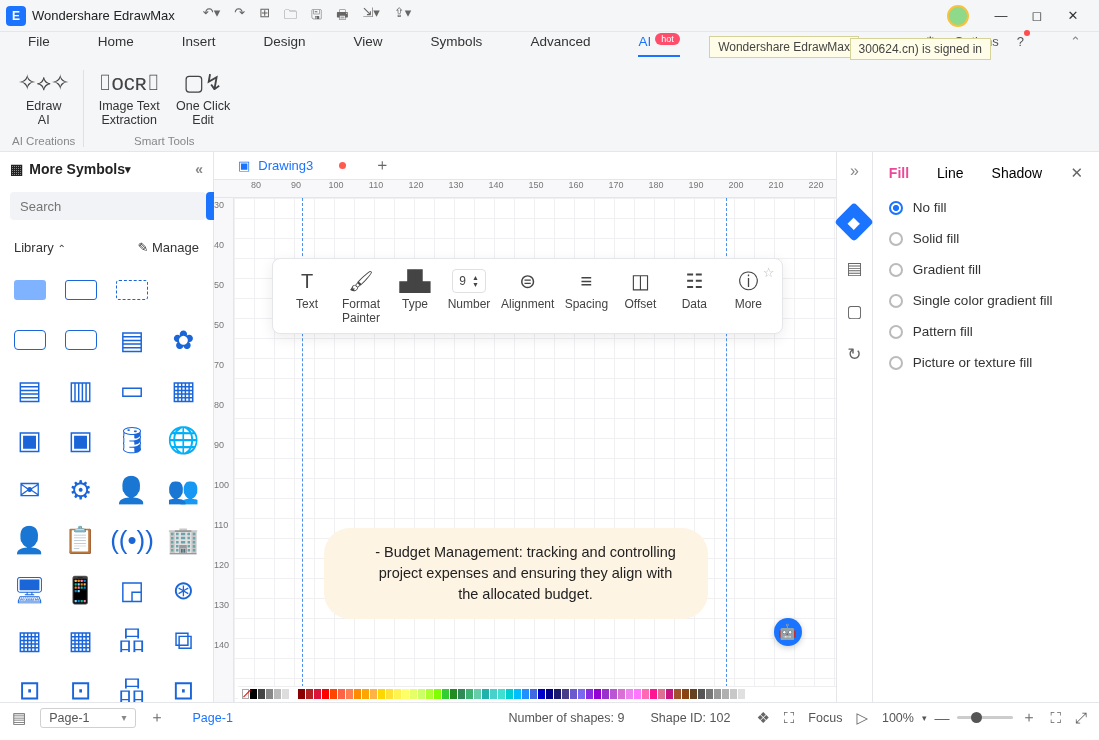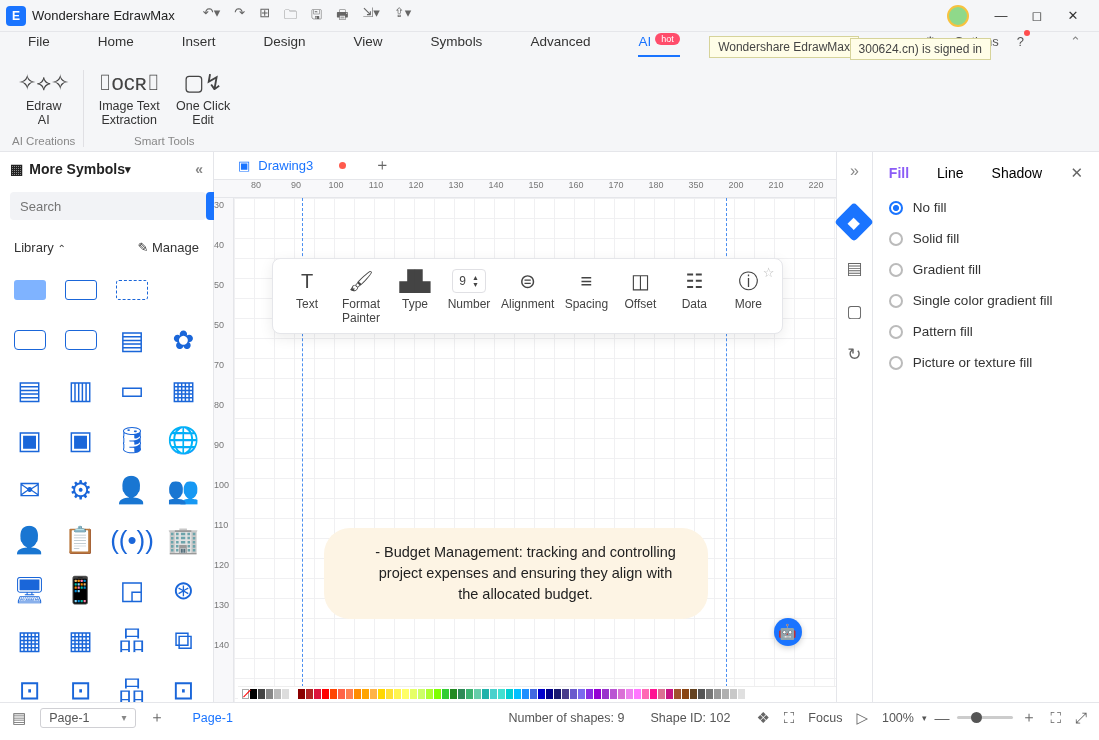--- a/index.html
+++ b/index.html
@@ -83,21 +83,21 @@
 
 
 .rail-right { width:36px; background:#fff; border-left:1px solid #e5e6ea; display:flex; flex-direction:column; align-items:center; padding-top:10px; gap:22px; color:#666; }
 .rail-right .active { background:#1a74ff; color:#fff; width:28px; height:28px; display:flex; align-items:center; justify-content:center; border-radius:4px; transform:rotate(45deg); }
 .rail-right .active span { transform:rotate(-45deg); }
 .rail-right .collapse-r { color:#888; font-size:16px; cursor:pointer; margin-bottom:6px; }
 .rail-ic { font-size:17px; cursor:pointer; }
 
 .panel-right { width:228px; background:#fff; border-left:1px solid #e5e6ea; padding:12px 16px; }
 .pr-tabs { display:flex; gap:28px; font-size:14px; margin-bottom:18px; align-items:center; }
-.pr-tabs .active { color:#8b5cf6; font-weight:600; }
+.pr-tabs .active { color:#ec4899; font-weight:600; }
 .pr-tabs .close { margin-left:auto; color:#666; cursor:pointer; font-size:15px; }
 .pr-option { display:flex; align-items:center; gap:10px; font-size:13.5px; color:#333; margin:16px 0; cursor:pointer; }
 .pr-radio { width:14px; height:14px; border:2px solid #bbb; border-radius:50%; flex-shrink:0; }
 .pr-radio.checked { border-color:#1a74ff; background:radial-gradient(#1a74ff 40%, transparent 44%); }
 
 
 .statusbar { height:30px; border-top:1px solid #e5e6ea; display:flex; align-items:center; padding:0 12px; font-size:12.5px; color:#555; gap:14px; background:#fff; }
 .statusbar .pagesel { display:flex; align-items:center; gap:10px; }
 .statusbar .pagesel .box { border:1px solid #d0d0d4; border-radius:3px; padding:2px 8px; display:flex; align-items:center; gap:32px; }
 .statusbar .pagename-active { color:#1a74ff; font-weight:500; margin-left:14px; }
@@ -261,21 +261,21 @@
         <span>90</span>
         <span>100</span>
         <span>110</span>
         <span>120</span>
         <span>130</span>
         <span>140</span>
         <span>150</span>
         <span>160</span>
         <span>170</span>
         <span>180</span>
-        <span>350</span>
+        <span>190</span>
         <span>200</span>
         <span>210</span>
         <span>220</span>
     </div>
     <div class="canvas">
       <div class="grid-bg"></div>
       <div class="ruler-v">
         <span>30</span>
           <span>40</span>
           <span>50</span>

